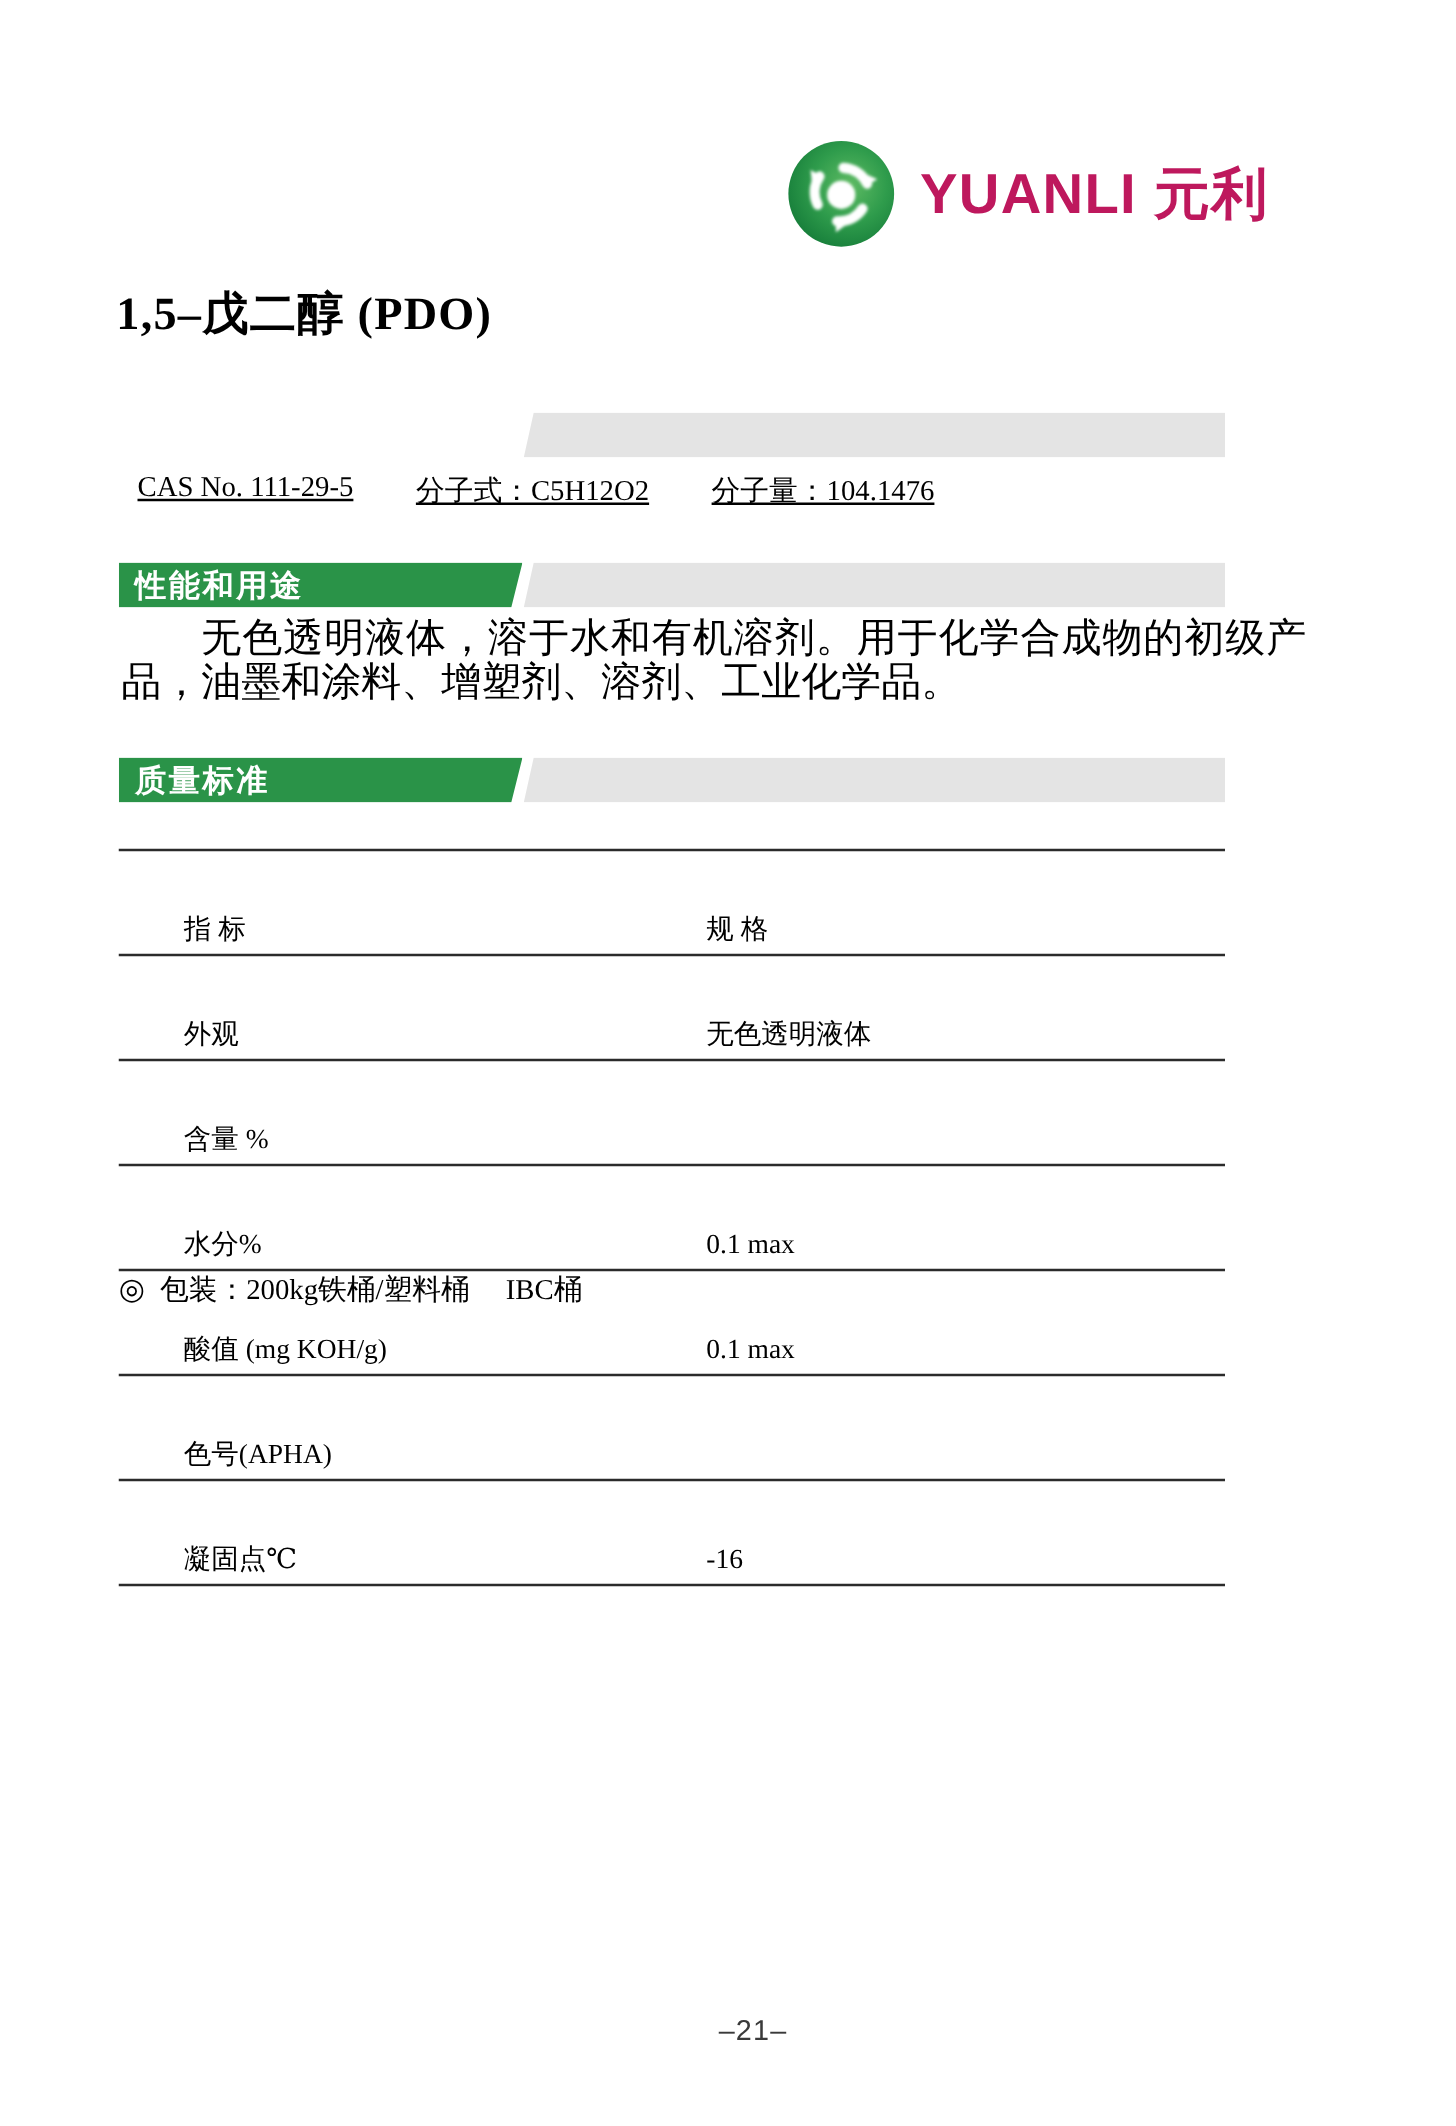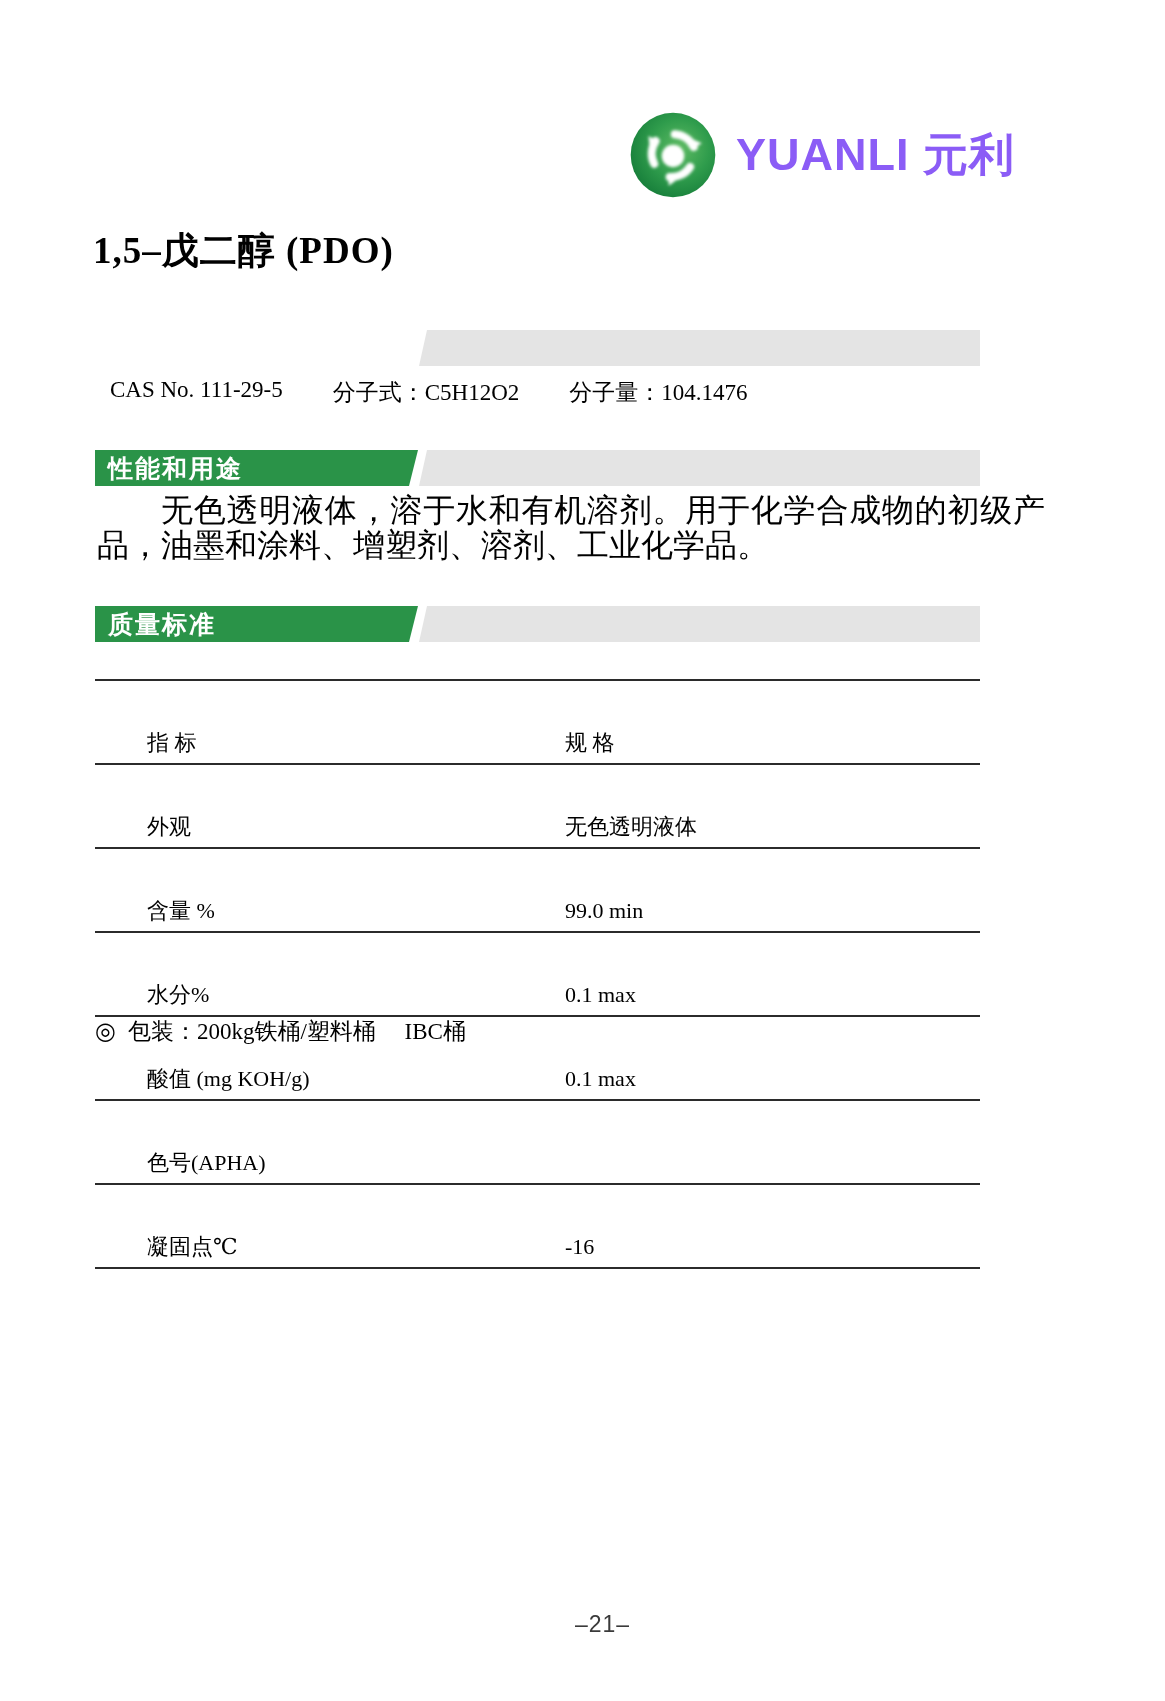--- a/index.html
+++ b/index.html
@@ -7,21 +7,21 @@
   .page {
     position:relative; width:1165px; height:1701px; background:#ffffff;
     font-family:"Liberation Serif","DejaVu Serif",serif; color:#111; overflow:hidden;
   }
 
   
   .logo-row { position:absolute; top:110px; left:628px; display:flex; align-items:center; gap:18px; }
   .logo-mark { width:90px; height:90px; flex:0 0 auto; }
   .logo-text {
     font-family:"Liberation Sans","DejaVu Sans",sans-serif; font-weight:bold;
-    font-size:45px; color:#8b5cf6; letter-spacing:1px; white-space:nowrap;
+    font-size:45px; color:#be185d; letter-spacing:1px; white-space:nowrap;
   }
 
   
   .doc-title { position:absolute; left:93px; top:226px; font-size:37px; color:#000; letter-spacing:1px; }
 
   
   .section-bar { position:absolute; left:95px; width:885px; height:36px; }
   #bar-1 { top:330px; } #bar-2 { top:450px;padding-left:44px; } #bar-3 { top:606px; }
   .bar-green {
     position:absolute; left:0; top:0; width:323px; height:36px; background:#2A9348;
@@ -31,21 +31,21 @@
   .bar-green span {
     color:#fff; font-family:"Liberation Sans","DejaVu Sans",sans-serif;
     font-size:25px; font-weight:bold; letter-spacing:2px;
   }
   .bar-gray {
     position:absolute; left:324px; top:0; width:561px; height:36px; background:#E4E4E4;
     clip-path:polygon(8px 0, 100% 0, 100% 100%, 0 100%);
   }
 
   
-  .cas-line { position:absolute; left:110px; top:377px; display:flex; gap:50px; font-size:23px; color:#000; white-space:nowrap; }
+  .cas-line { position:absolute; left:110px; top:377px; display:flex; gap:50px; font-size:23px; color:#000; white-space:nowrap;text-decoration:underline; }
 
   
   .para {
     position:absolute; left:97px; top:493px; width:948px;
     font-size:32px; line-height:35px; text-indent:2em; text-align:justify; color:#000;
   }
 
   
   .spec-table { position:absolute; left:95px; top:679px; width:885px; border-top:2px solid #2b2b2b; }
   .spec-row {
@@ -130,21 +130,20 @@
     <div class="spec-row">
       <div class="c1">指 标</div>
       <div class="c2">规 格</div>
     </div>
     <div class="spec-row">
       <div class="c1">外观</div>
       <div class="c2">无色透明液体</div>
     </div>
     <div class="spec-row">
       <div class="c1">含量 %</div>
-      <div class="c2">99.0 min</div>
     </div>
     <div class="spec-row">
       <div class="c1">水分%</div>
       <div class="c2">0.1 max</div>
     </div>
     <div class="spec-row">
       <div class="c1">酸值 (mg KOH/g)</div>
       <div class="c2">0.1 max</div>
     </div>
     <div class="spec-row">

